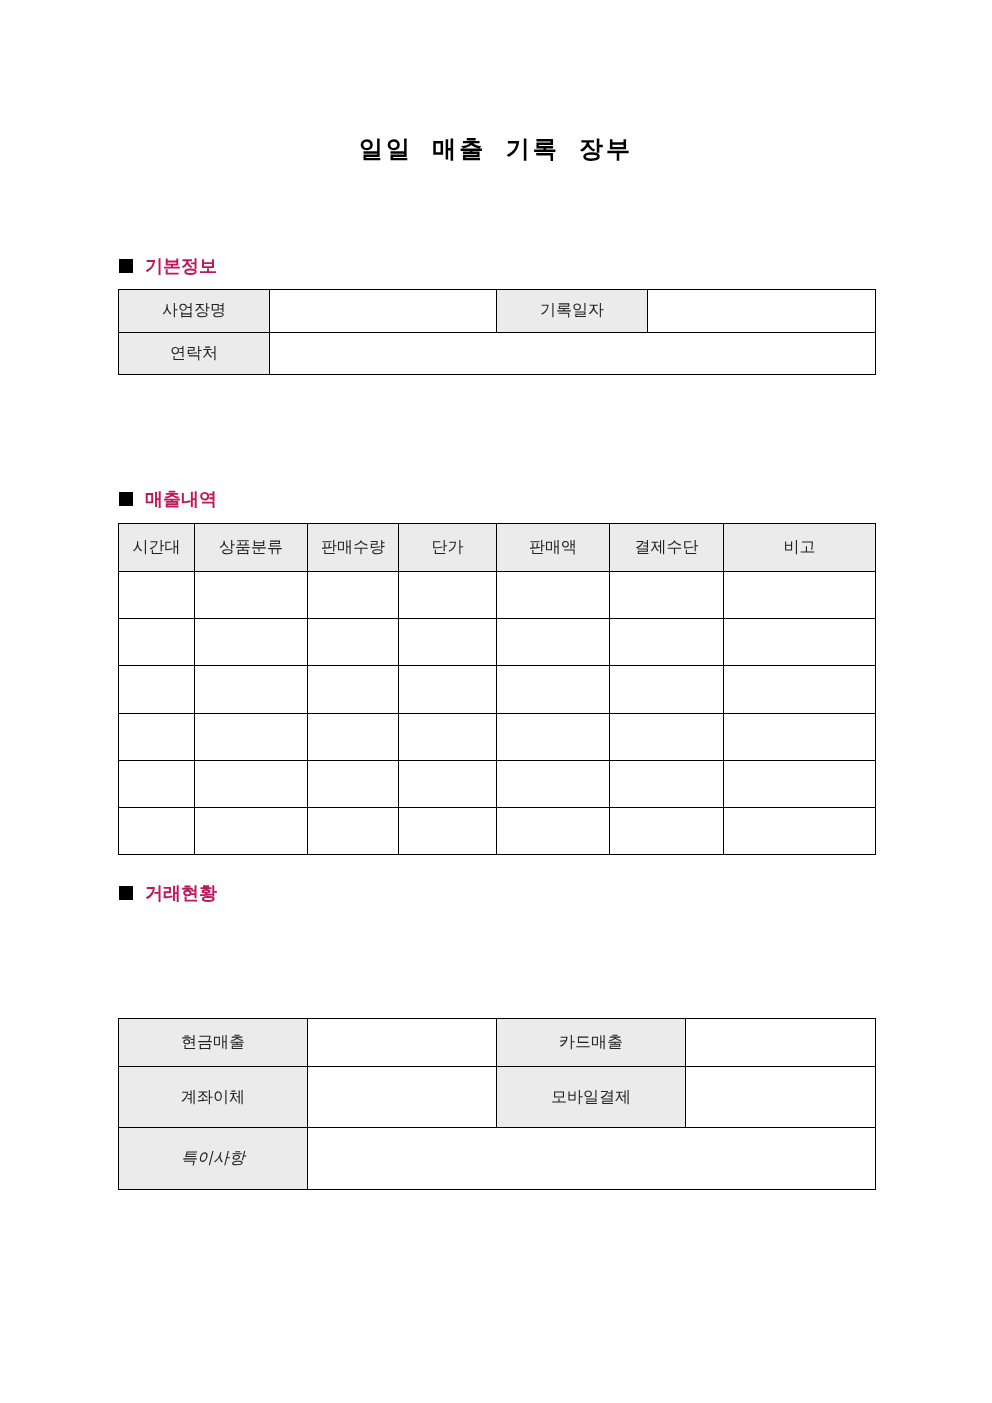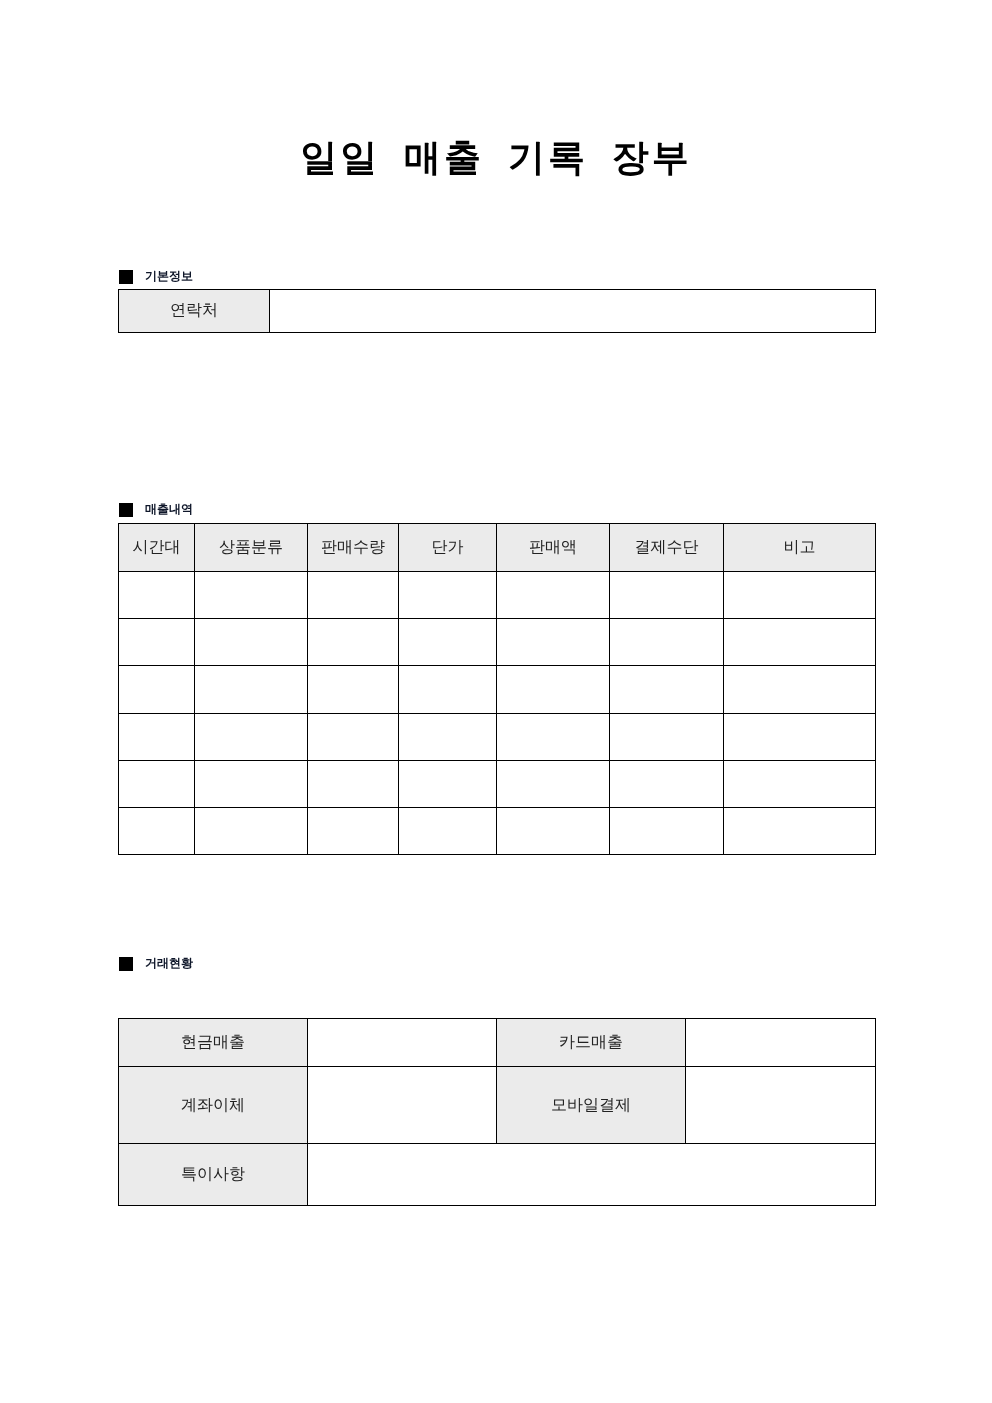--- a/index.html
+++ b/index.html
@@ -8,35 +8,34 @@
       position: relative;
       font-family: "DejaVu Sans", "Liberation Sans", sans-serif;
       color: #111111;
       overflow: hidden;
     }
     .title {
       position: absolute;
       left: 0; top: 133px;
       width: 992px;
       text-align: center;
-      font-size: 37px;
+      font-size: 24px;
       font-weight: bold;
       letter-spacing: 3px;
       word-spacing: 8px;
       color: #000;
     }
     .section-heading {
       position: absolute;
       left: 119px;
-      font-size: 12px;
+      font-size: 18px;
       font-weight: bold;
-      color: #0f172a;
+      color: #be185d;
       display: flex;
       align-items: center;
-      margin-top: 14px;
     }
     .section-heading .bullet {
       display: inline-block;
       width: 14px; height: 14px;
       background: #000;
       margin-right: 12px;
     }
     table.form {
       position: absolute;
       left: 118px;
@@ -55,42 +54,48 @@
     }
     td.label, th.label { background: #ebebeb; }
     td.value { background: #ffffff; }
     #basic-info { top: 289px; }
     #basic-info tr { height: 42.5px; }
     #sales-detail { top: 523px; }
     #sales-detail tr.head { height: 48px; }
     #sales-detail tr.row { height: 47.2px; }
     #transactions { top: 1018px; }
     #transactions tr.r1 { height: 48px; }
-    #transactions tr.r2 { height: 77px; }
+    #transactions tr.r2 { height: 61px; }
     #transactions tr.r3 { height: 61px; }
-    #transactions tr.r4 { height: 62px; }
+    #transactions tr.r4 { height: 62px; font-style: italic; }
   </style>
 </head>
 <body>
 
 <h1 class="title">일일 매출 기록 장부</h1>
 
 <div class="section-heading" style="top:254px;">
   <span class="bullet"></span>
   <span>기본정보</span>
 </div>
 
 <table class="form" id="basic-info">
   <colgroup>
     <col style="width:151px">
       <col style="width:227px">
       <col style="width:151px">
       <col style="width:228px">
   </colgroup>
   <tbody>
+      <tr>
+    <td class="label">사업장명</td>
+    <td class="value"></td>
+    <td class="label">기록일자</td>
+    <td class="value"></td>
+  </tr>
   <tr>
     <td class="label">연락처</td>
     <td class="value" colspan="3"></td>
   </tr>
 </tbody>
   </table>
 
 <div class="section-heading" style="top:487px;text-align:center;">
   <span class="bullet"></span>
   <span>매출내역</span>
@@ -166,21 +171,21 @@
     <td class="value"></td>
     <td class="value"></td>
     <td class="value"></td>
     <td class="value"></td>
     <td class="value"></td>
     <td class="value"></td>
   </tr>
 </tbody>
   </table>
 
-<div class="section-heading" style="top:941px;justify-content:space-between;">
+<div class="section-heading" style="top:881px;justify-content:space-between;">
   <span class="bullet"></span>
   <span>거래현황</span>
 </div>
 
 <table class="form" id="transactions">
   <colgroup>
     <col style="width:189px">
       <col style="width:189px">
       <col style="width:189px">
       <col style="width:190px">

